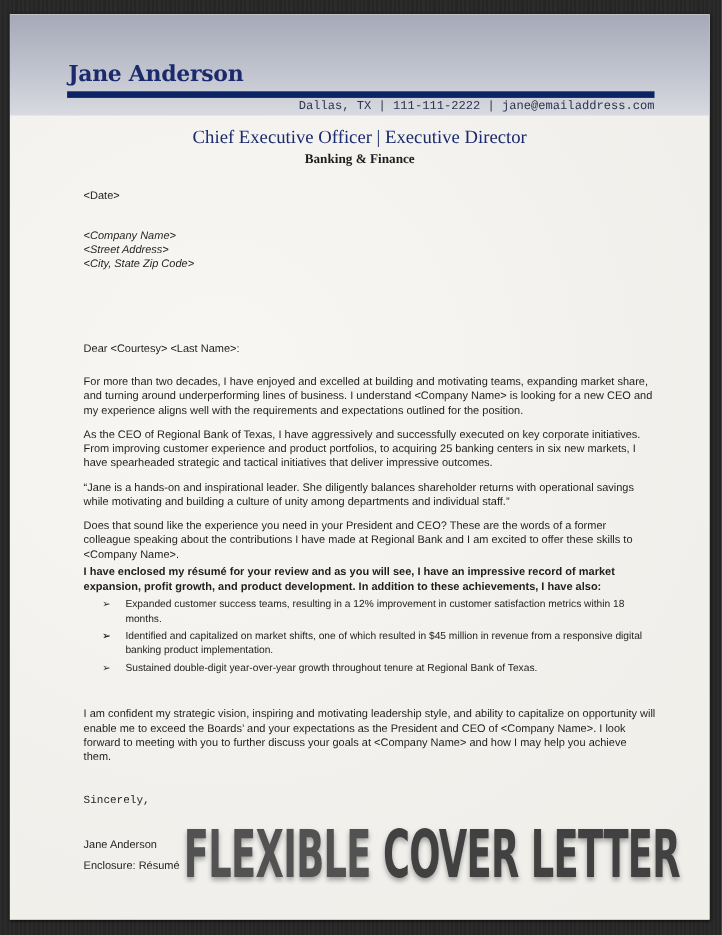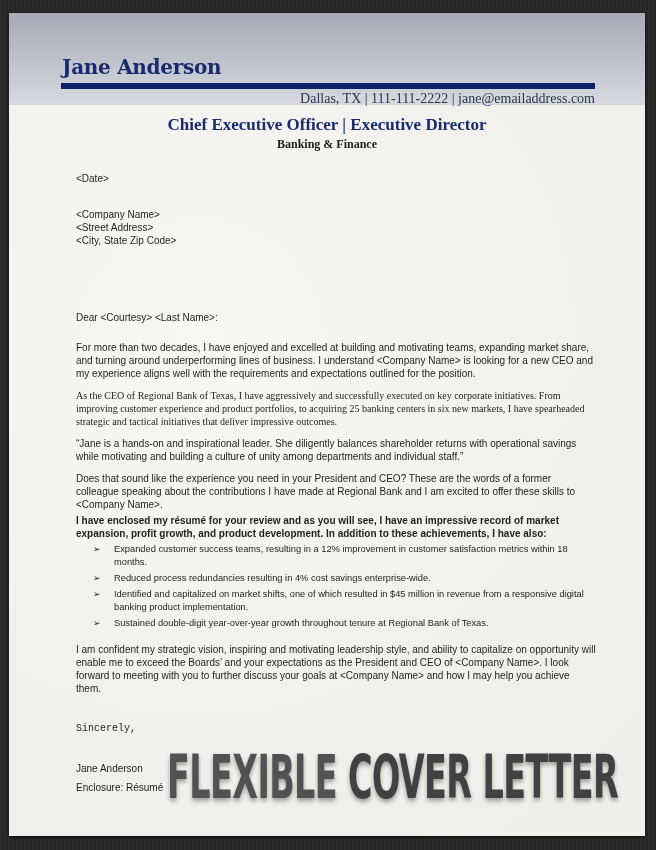--- a/index.html
+++ b/index.html
@@ -26,39 +26,39 @@
       font-family: "DejaVu Serif", "Liberation Serif", serif;
       font-weight: bold; font-size: 20px; color: #1a2a6c;
       letter-spacing: -0.3px;
     }
     .name-rule {
       position: absolute; left: 52px; top: 70px; width: 534px; height: 6px;
       background: #0c2466;
     }
     .contact {
       position: absolute; right: 50px; top: 78px;
-      font-family: Liberation Serif, serif;
-      font-size: 14px; color: #2b3550;
+      font-family: Liberation Mono, monospace;
+      font-size: 11px; color: #2b3550;
     }
     .title {
       position: absolute; left: 0; width: 636px; top: 102px; text-align: center;
-      font-family: "Liberation Serif", serif; font-weight: bold;
+      font-family: "Liberation Serif", serif; font-weight: normal;
       font-size: 17px; color: #1a2a6c;
     }
     .subtitle {
       position: absolute; left: 0; width: 636px; top: 124px; text-align: center;
       font-family: "Liberation Serif", serif; font-weight: bold;
       font-size: 12px; color: #1d1d1d;
     }
     .body-text {
       position: absolute; left: 67px; width: 520px;
       font-family: "Liberation Sans", sans-serif;
       font-size: 10px; line-height: 13px; color: #1e1e1e;
     }
-    .body-text p { margin: 0; }
+    .body-text p { margin: 0; font-style: italic; }
     .bullets {
       position: absolute; left: 84px; width: 500px;
       font-family: "Liberation Sans", sans-serif;
       font-size: 9.3px; line-height: 13px; color: #1e1e1e;
       margin: 0; padding: 0; list-style: none;
     }
     .bullets li { position: relative; padding-left: 21px; margin-bottom: 3px; }
     .bullets li .arrow {
       position: absolute; left: 0; top: 0; font-size: 9px; color: #222;
     }
@@ -89,33 +89,32 @@
 
   <div class="body-text" style="top:195px;">
     <p>&lt;Company Name&gt;</p>
     <p>&lt;Street Address&gt;</p>
     <p>&lt;City, State Zip Code&gt;</p>
   </div>
 
   <div class="body-text" style="top:298px;">Dear &lt;Courtesy&gt; &lt;Last Name&gt;:</div>
 
   <div class="body-text" style="top:328px;">For more than two decades, I have enjoyed and excelled at building and motivating teams, expanding market share, and turning around underperforming lines of business. I understand &lt;Company Name&gt; is looking for a new CEO and my experience aligns well with the requirements and expectations outlined for the position.</div>
-  <div class="body-text" style="top:376px;font-family:Liberation Serif, serif;">As the CEO of Regional Bank of Texas, I have aggressively and successfully executed on key corporate initiatives. From improving customer experience and product portfolios, to acquiring 25 banking centers in six new markets, I have spearheaded strategic and tactical initiatives that deliver impressive outcomes.</div>
+  <div class="body-text" style="top:376px;">As the CEO of Regional Bank of Texas, I have aggressively and successfully executed on key corporate initiatives. From improving customer experience and product portfolios, to acquiring 25 banking centers in six new markets, I have spearheaded strategic and tactical initiatives that deliver impressive outcomes.</div>
   <div class="body-text" style="top:424px;">“Jane is a hands-on and inspirational leader. She diligently balances shareholder returns with operational savings while motivating and building a culture of unity among departments and individual staff.”</div>
   <div class="body-text" style="top:459px;">Does that sound like the experience you need in your President and CEO? These are the words of a former colleague speaking about the contributions I have made at Regional Bank and I am excited to offer these skills to &lt;Company Name&gt;.</div>
   <div class="body-text" style="top:501px;font-weight:bold;">I have enclosed my résumé for your review and as you will see, I have an impressive record of market expansion, profit growth, and product development. In addition to these achievements, I have also:</div>
 
   <ul class="bullets" style="top:530px;">
     <li>
       <span class="arrow">➢</span>
       <span>Expanded customer success teams, resulting in a 12% improvement in customer satisfaction metrics within 18 months.</span>
     </li>
     <li>
       <span class="arrow">➢</span>
-      <span>Reduced process redundancies resulting in 4% cost savings enterprise-wide.</span>
     </li>
     <li>
       <span class="arrow">➢</span>
       <span>Identified and capitalized on market shifts, one of which resulted in $45 million in revenue from a responsive digital banking product implementation.</span>
     </li>
     <li>
       <span class="arrow">➢</span>
       <span>Sustained double-digit year-over-year growth throughout tenure at Regional Bank of Texas.</span>
     </li>
   </ul>

